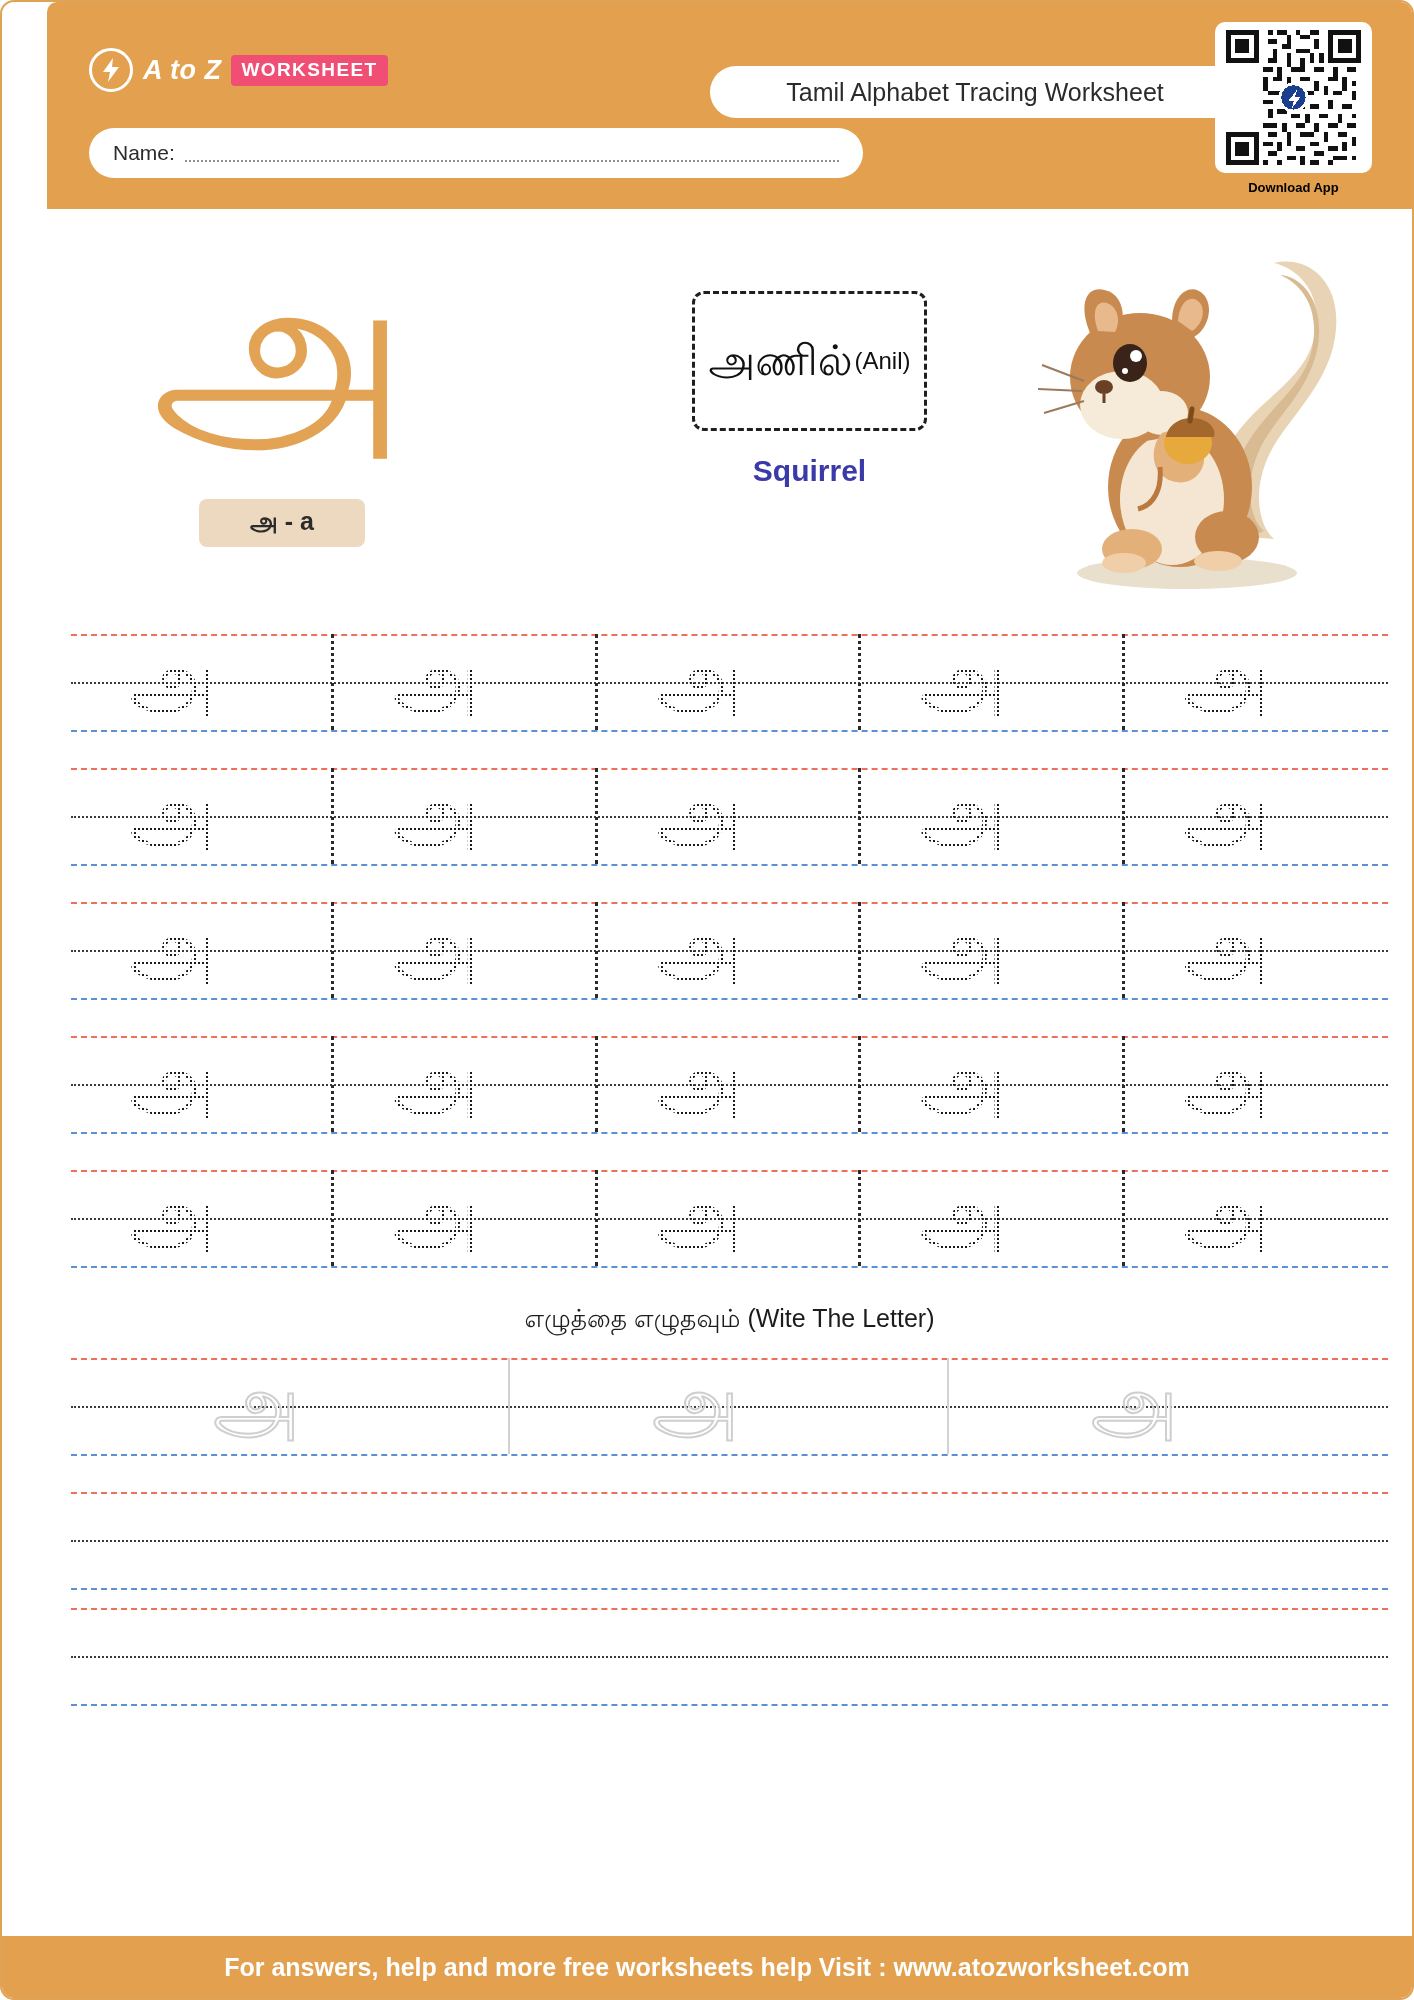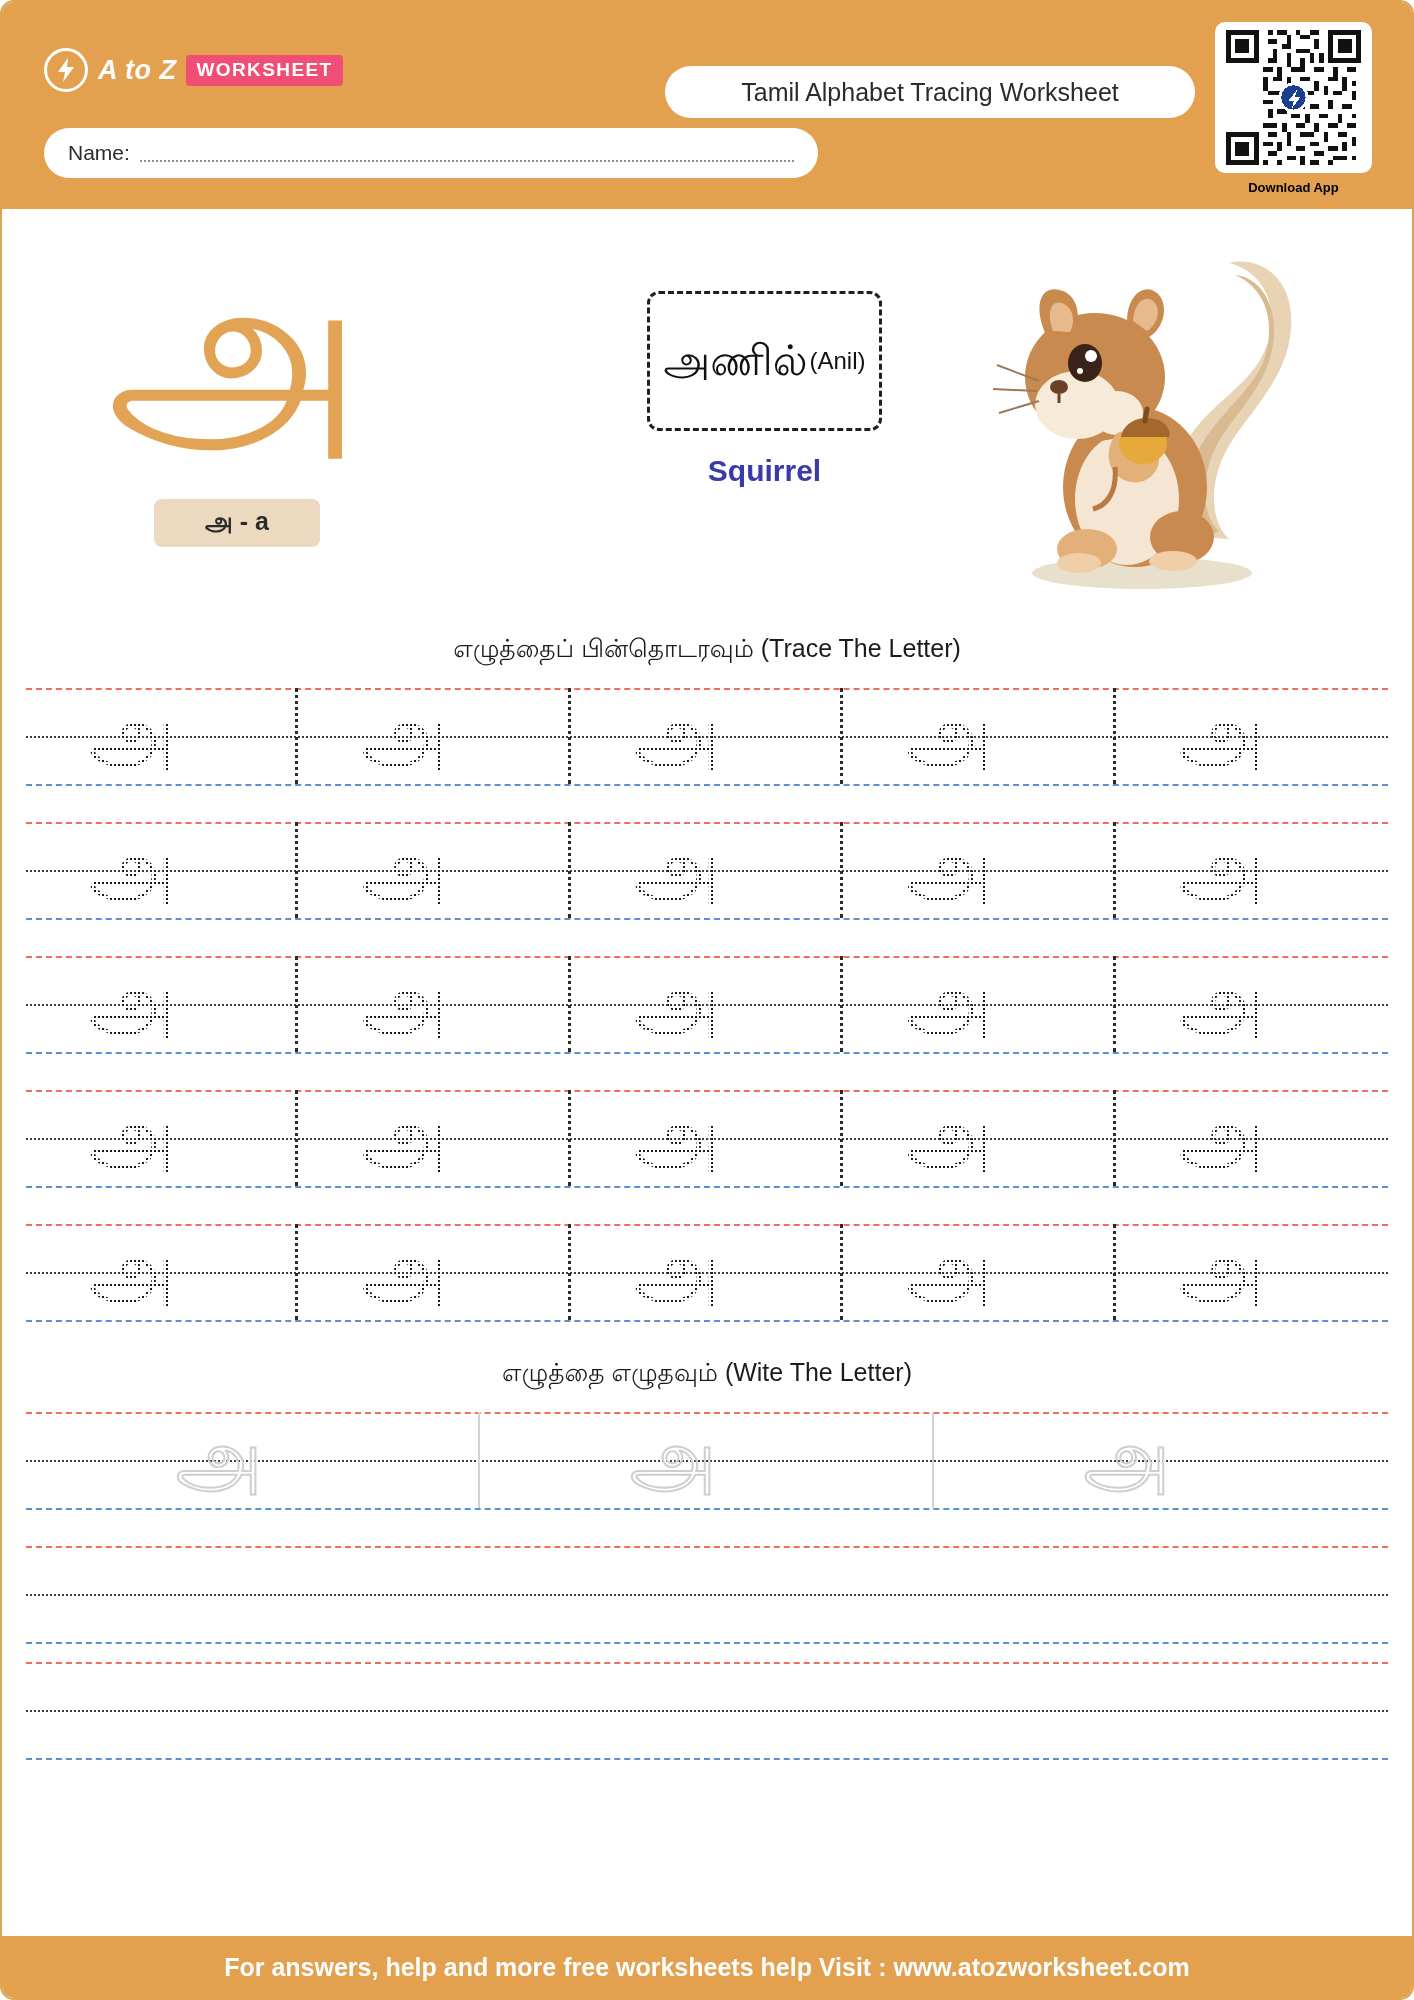--- a/index.html
+++ b/index.html
@@ -13,20 +13,21 @@
     overflow: hidden;
   }
   .page {
     width: 1414px;
     height: 2000px;
     position: relative;
     background: #ffffff;
     border: 2px solid #e0a355;
     border-radius: 14px;
     overflow: hidden;
+    padding-left: 45px;
   }
 
   
   .header {
     position: relative;
     height: 207px;
     background: #e3a14f;
     border-radius: 10px 10px 0 0;
     padding: 0;
   }
@@ -477,21 +478,20 @@
         <path d="M150 196 C136 212 140 238 160 244 C178 250 194 236 192 218
                  C190 202 170 188 150 196 Z" fill="#e3b07a"></path>
         <ellipse cx="176" cy="206" rx="24" ry="21" fill="#e8a93c"></ellipse>
         <path d="M154 200 C156 186 172 178 188 182 C200 185 204 194 202 200 Z" fill="#a4682c"></path>
         <path d="M178 184 L180 172" stroke="#7d4c1d" stroke-width="5" stroke-linecap="round"></path>
         <path d="M148 230 C150 252 142 268 126 272" stroke="#b9793f" stroke-width="5" fill="none"></path>
       </svg>
     </div>
   </div>
 
-  <div class="section-title">எழுத்தைப் பின்தொடரவும் (Trace The Letter)</div>
 
   <div class="rows">
 
     <div class="trace-row">
       <div class="rule rule-top"></div>
       <div class="rule rule-mid"></div>
       <div class="rule rule-bot"></div>
       <div class="cells">
         <div class="cell">
             <span class="ghost dotted">அ</span>

